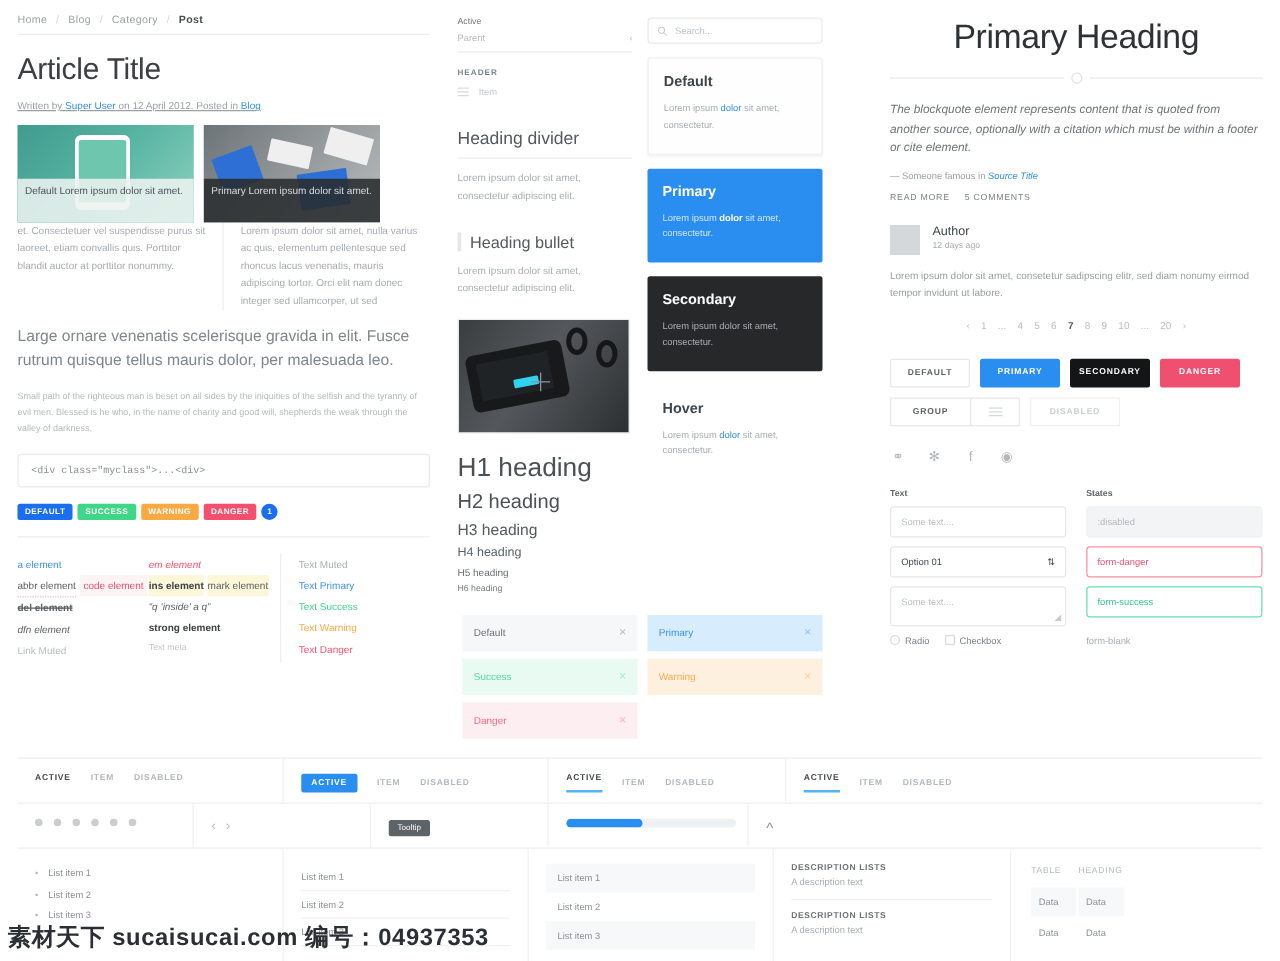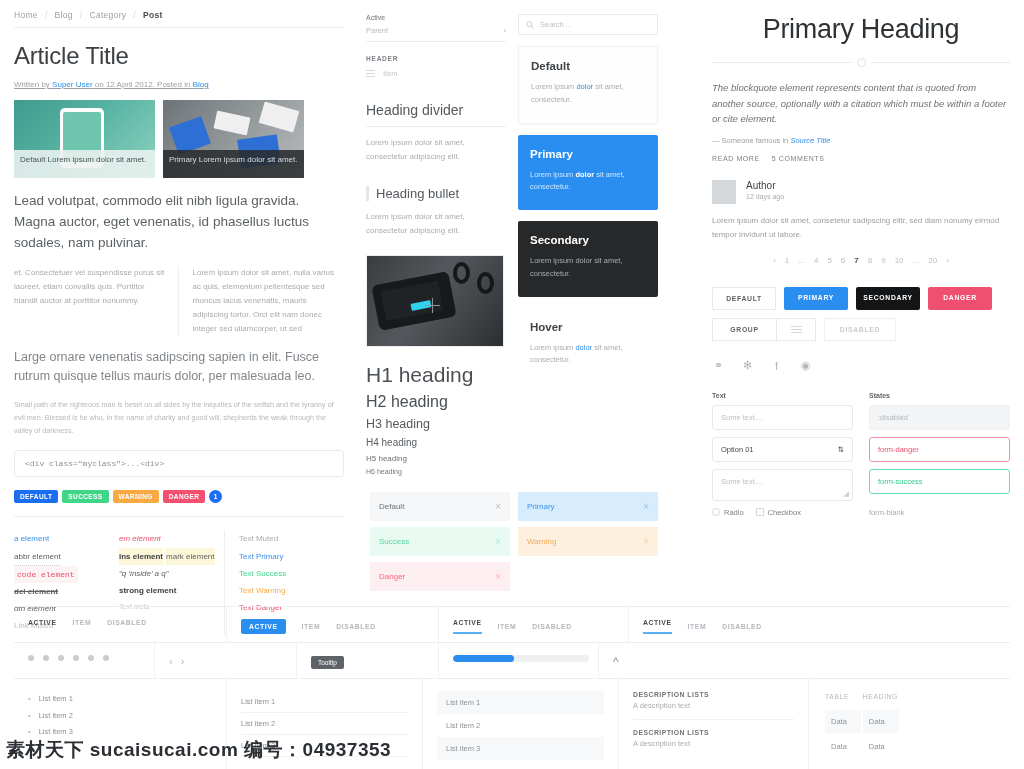--- a/index.html
+++ b/index.html
@@ -20,21 +20,21 @@
   
   .col-left { position:absolute; left:14px; top:10px; width:330px; }
   .breadcrumb { display:flex; align-items:center; gap:7px; font-size:8.5px; color:#9b9fa4; letter-spacing:.3px; padding-bottom:7px; border-bottom:1px solid #eceef0;}
   .breadcrumb .sep { color:#d4d7da; }
   .breadcrumb .cur { color:#4a4e52; font-weight:bold; }
   h1.article-title { font-size:24px; font-weight:400; color:#3c4043; margin:14px 0 10px; letter-spacing:-.2px;}
   .byline { font-size:8px; color:#9b9fa4; margin-bottom:11px;text-decoration:underline; }
   .byline a { color:#2e8fe8; text-decoration:none; }
   .thumbs { display:flex; gap:8px; }
   .thumb { width:141px; height:78px; position:relative; overflow:hidden; }
-  .thumb .cap { position:absolute; left:0; right:0; bottom:0; height:28px; font-size:8px;
+  .thumb .cap { position:absolute; left:0; right:0; bottom:0; height:35px; font-size:8px;
                 padding:5px 6px; line-height:1.35; }
   .thumb.t1 { background:linear-gradient(135deg,#3f9b8e 0%,#56b3a2 45%,#8fd2bf 100%); }
   .thumb.t1 .cap { background:rgba(236,243,240,.88); color:#4c5458; }
   .thumb.t2 { background:linear-gradient(130deg,#6d7478 0%,#8c9194 40%,#b9bdbf 100%); }
   .thumb.t2 .cap { background:rgba(41,44,46,.88); color:#d9dcde; }
   .thumb .ph-body { position:absolute; left:46px; top:8px; width:44px; height:60px; background:#fdfdfd; border-radius:5px; }
   .thumb .ph-scr { position:absolute; left:49px; top:12px; width:38px; height:50px; background:#6ec6ae; border-radius:2px;}
   .thumb .card { position:absolute; background:#2d6fd4; border-radius:1px; }
   .thumb .cardw { position:absolute; background:#efefef; border-radius:1px; }
   .lead { font-size:13.5px; line-height:1.55; color:#5c6266; margin:13px 0 12px; font-weight:300;}
@@ -227,45 +227,44 @@
       </div>
       <div class="thumb t2">
         <div class="card" style="left:10px;top:10px;width:34px;height:16px;transform:rotate(-20deg);"></div>
         <div class="cardw" style="left:52px;top:14px;width:34px;height:18px;transform:rotate(12deg);"></div>
         <div class="card" style="left:76px;top:26px;width:40px;height:20px;transform:rotate(-8deg);"></div>
         <div class="cardw" style="left:98px;top:6px;width:36px;height:22px;transform:rotate(16deg);"></div>
         <div class="cap">Primary Lorem ipsum dolor sit amet.</div>
       </div>
     </div>
 
-    <p class="lead">Lead volutpat, commodo elit nibh ligula gravida. Magna auctor, eget venenatis, id phasellus luctus sodales, nam pulvinar.</p>
 
     <div class="twocol">
       <div class="c">et. Consectetuer vel suspendisse purus sit laoreet, etiam convallis quis. Porttitor blandit auctor at porttitor nonummy.</div>
       <div class="c">Lorem ipsum dolor sit amet, nulla varius ac quis, elementum pellentesque sed rhoncus lacus venenatis, mauris adipiscing tortor. Orci elit nam donec integer sed ullamcorper, ut sed</div>
     </div>
 
-    <p class="sub-lead">Large ornare venenatis sadipscing sapien in elit. Fusce rutrum quisque tellus mauris dolor, per malesuada leo.</p>
+    <p class="sub-lead">Large ornare venenatis scelerisque gravida in elit. Fusce rutrum quisque tellus mauris dolor, per malesuada leo.</p>
     <p class="small-para">Small path of the righteous man is beset on all sides by the iniquities of the selfish and the tyranny of evil men. Blessed is he who, in the name of charity and good will, shepherds the weak through the valley of darkness.</p>
 
     <div class="codebox">&lt;div class="myclass"&gt;...&lt;div&gt;</div>
 
     <div class="badges">
       <span class="badge" style="background:#1a6ef0">DEFAULT</span>
       <span class="badge" style="background:#3fd687">SUCCESS</span>
       <span class="badge" style="background:#f9a941">WARNING</span>
       <span class="badge" style="background:#f2506e">DANGER</span>
       <span class="badge circle" style="background:#1a6ef0">1</span>
     </div>
 
     <div class="elgrid">
       <div class="c">
         <div class="row" style="color:#3b92ea">a element</div>
         <div class="row" style="color:#5c6165;border-bottom:1px dotted #c9cdd0;display:inline-block">abbr element</div>
-        <div class="row" style="color:#f2506e;background:#fbf3f4;display:inline-block;padding:0 3px;font-family:Liberation Mono, monospace">code element</div>
+        <div class="row" style="color:#f2506e;background:#fbf3f4;display:inline-block;padding:0 3px;font-family:Liberation Sans, sans-serif">code element</div>
         <div class="row" style="color:#5c6165;text-decoration:line-through;font-weight:bold">del element</div>
         <div class="row" style="color:#5c6165;font-style:italic">dfn element</div>
         <div class="row muted">Link Muted</div>
       </div>
       <div class="c">
         <div class="row" style="color:#f2506e;font-style:italic">em element</div>
         <div class="row" style="color:#3c4145;background:#fbf7d8;display:inline-block;font-weight:bold">ins element</div>
         <div class="row" style="color:#5c6165;background:#fbf7d8;display:inline-block">mark element</div>
         <div class="row" style="color:#5c6165;font-style:italic">“q ‘inside’ a q”</div>
         <div class="row" style="color:#3c4145;font-weight:bold">strong element</div>

